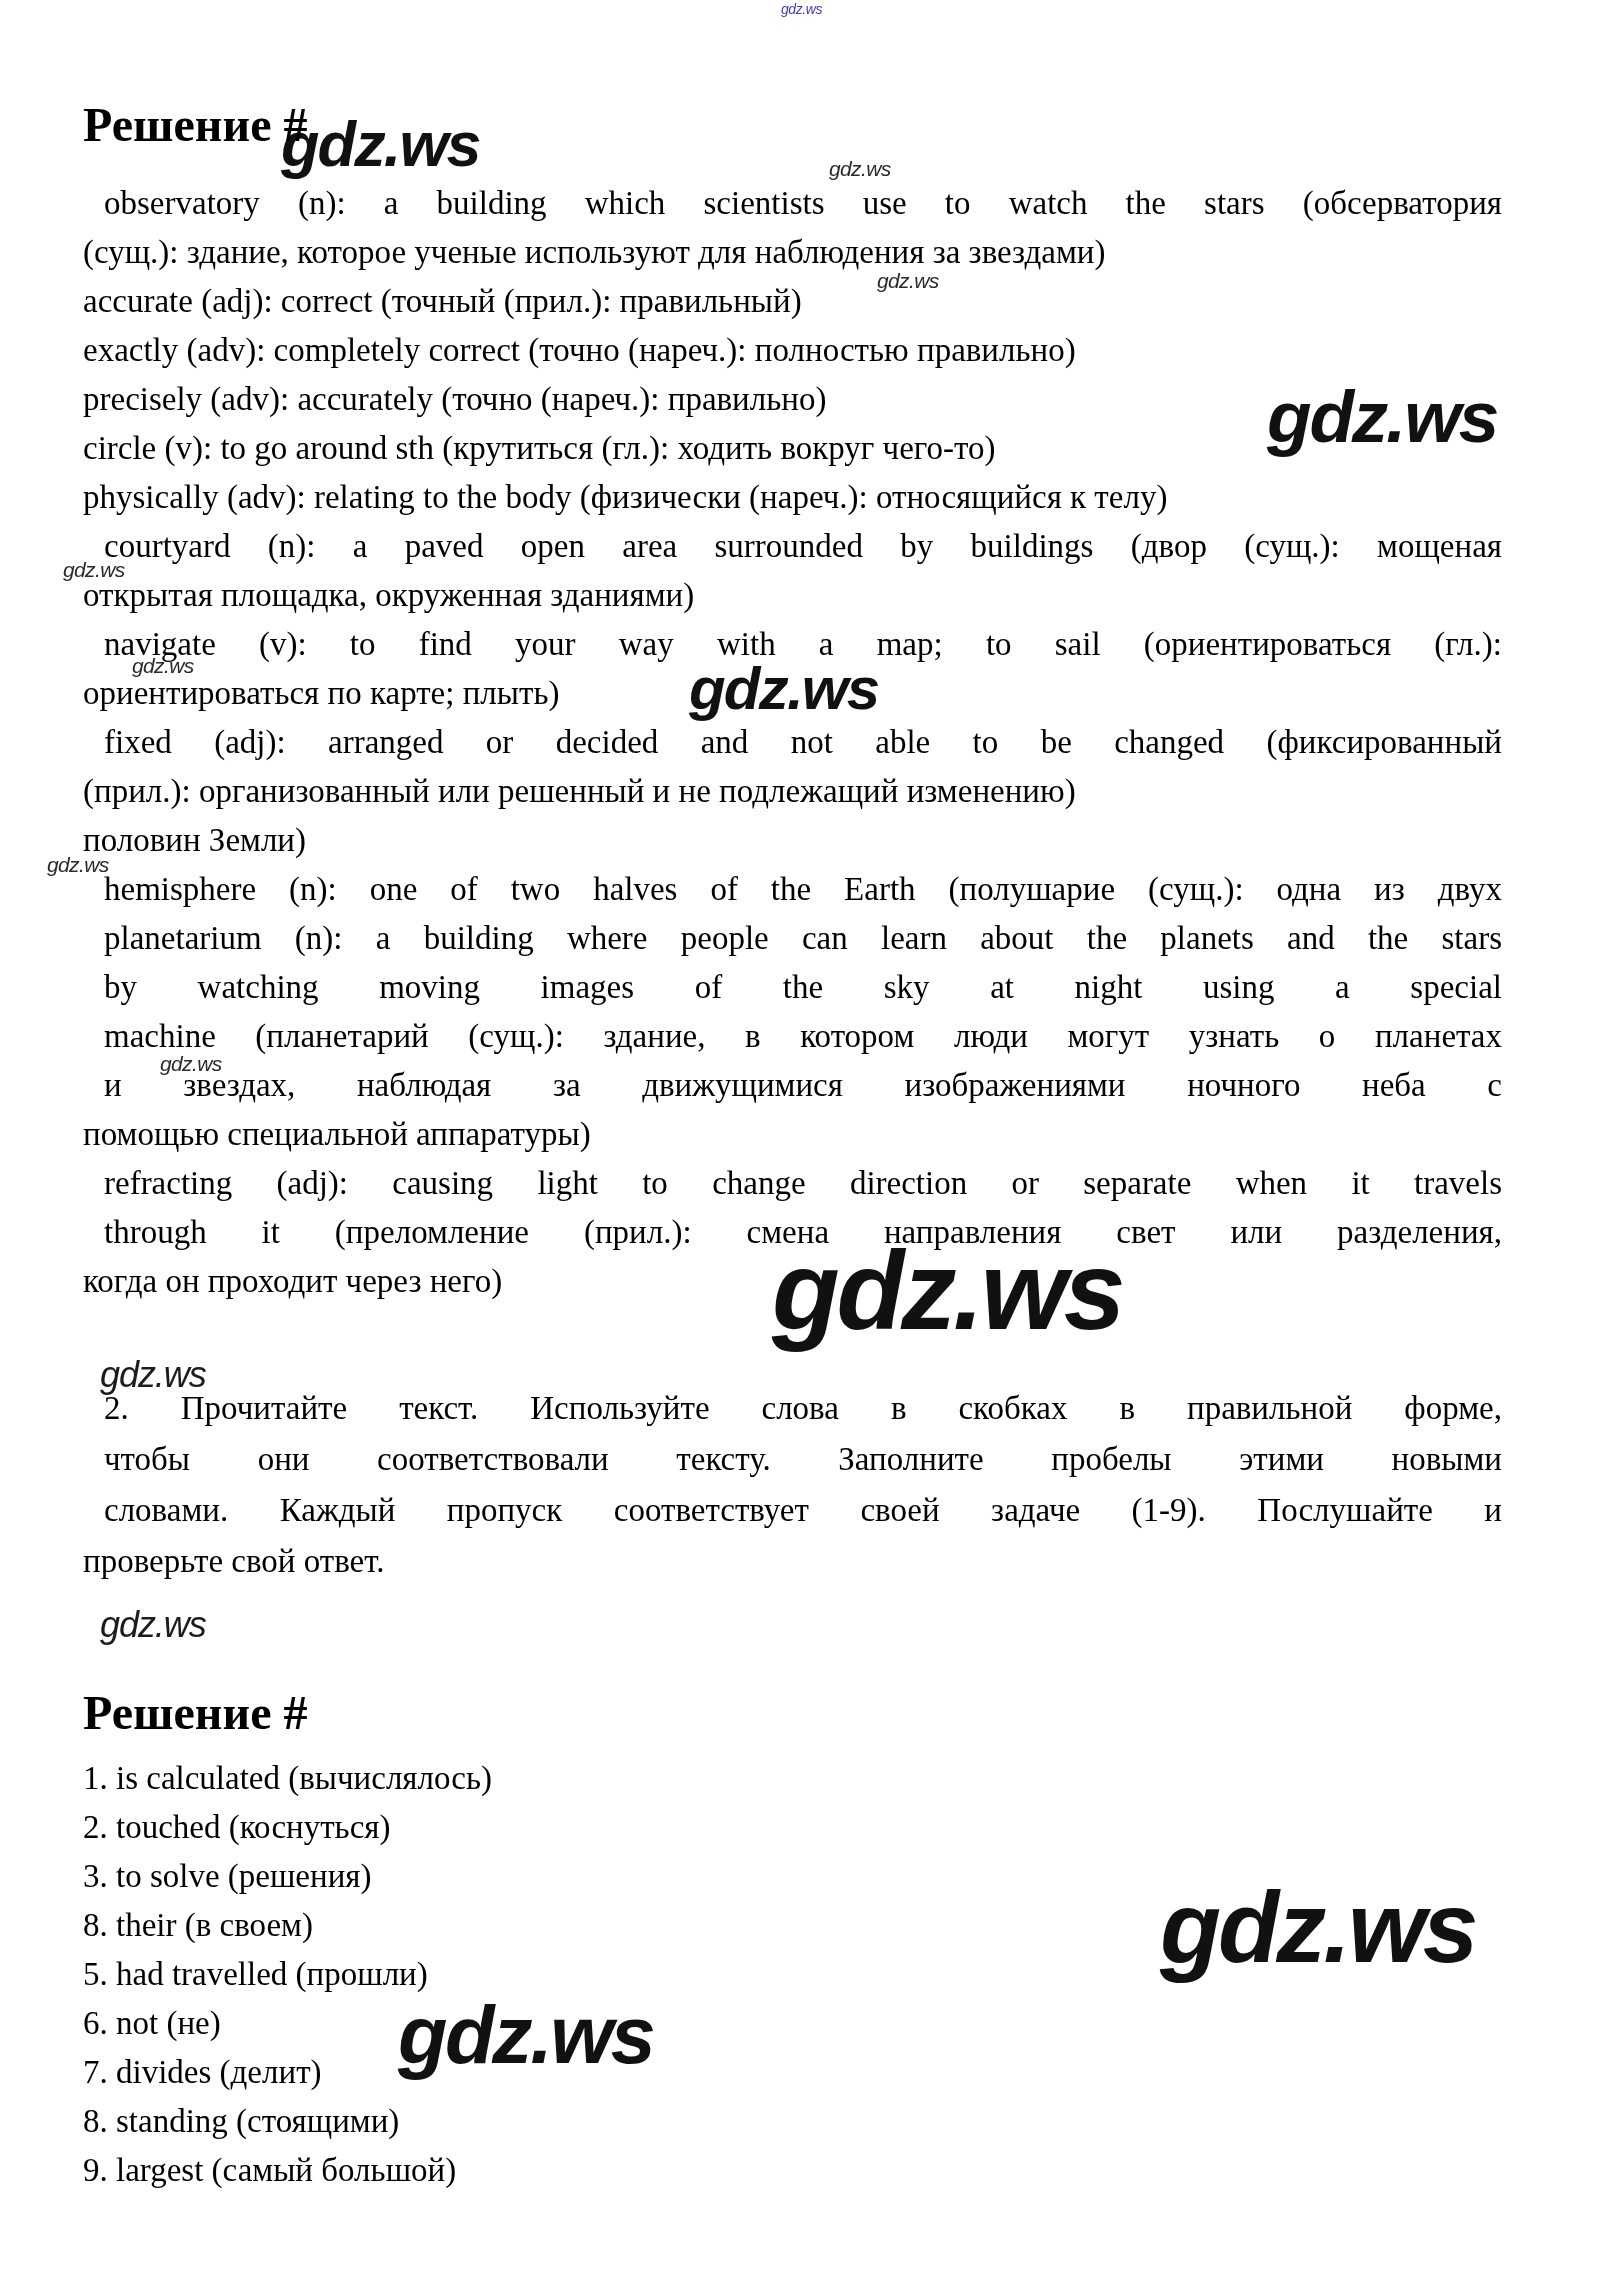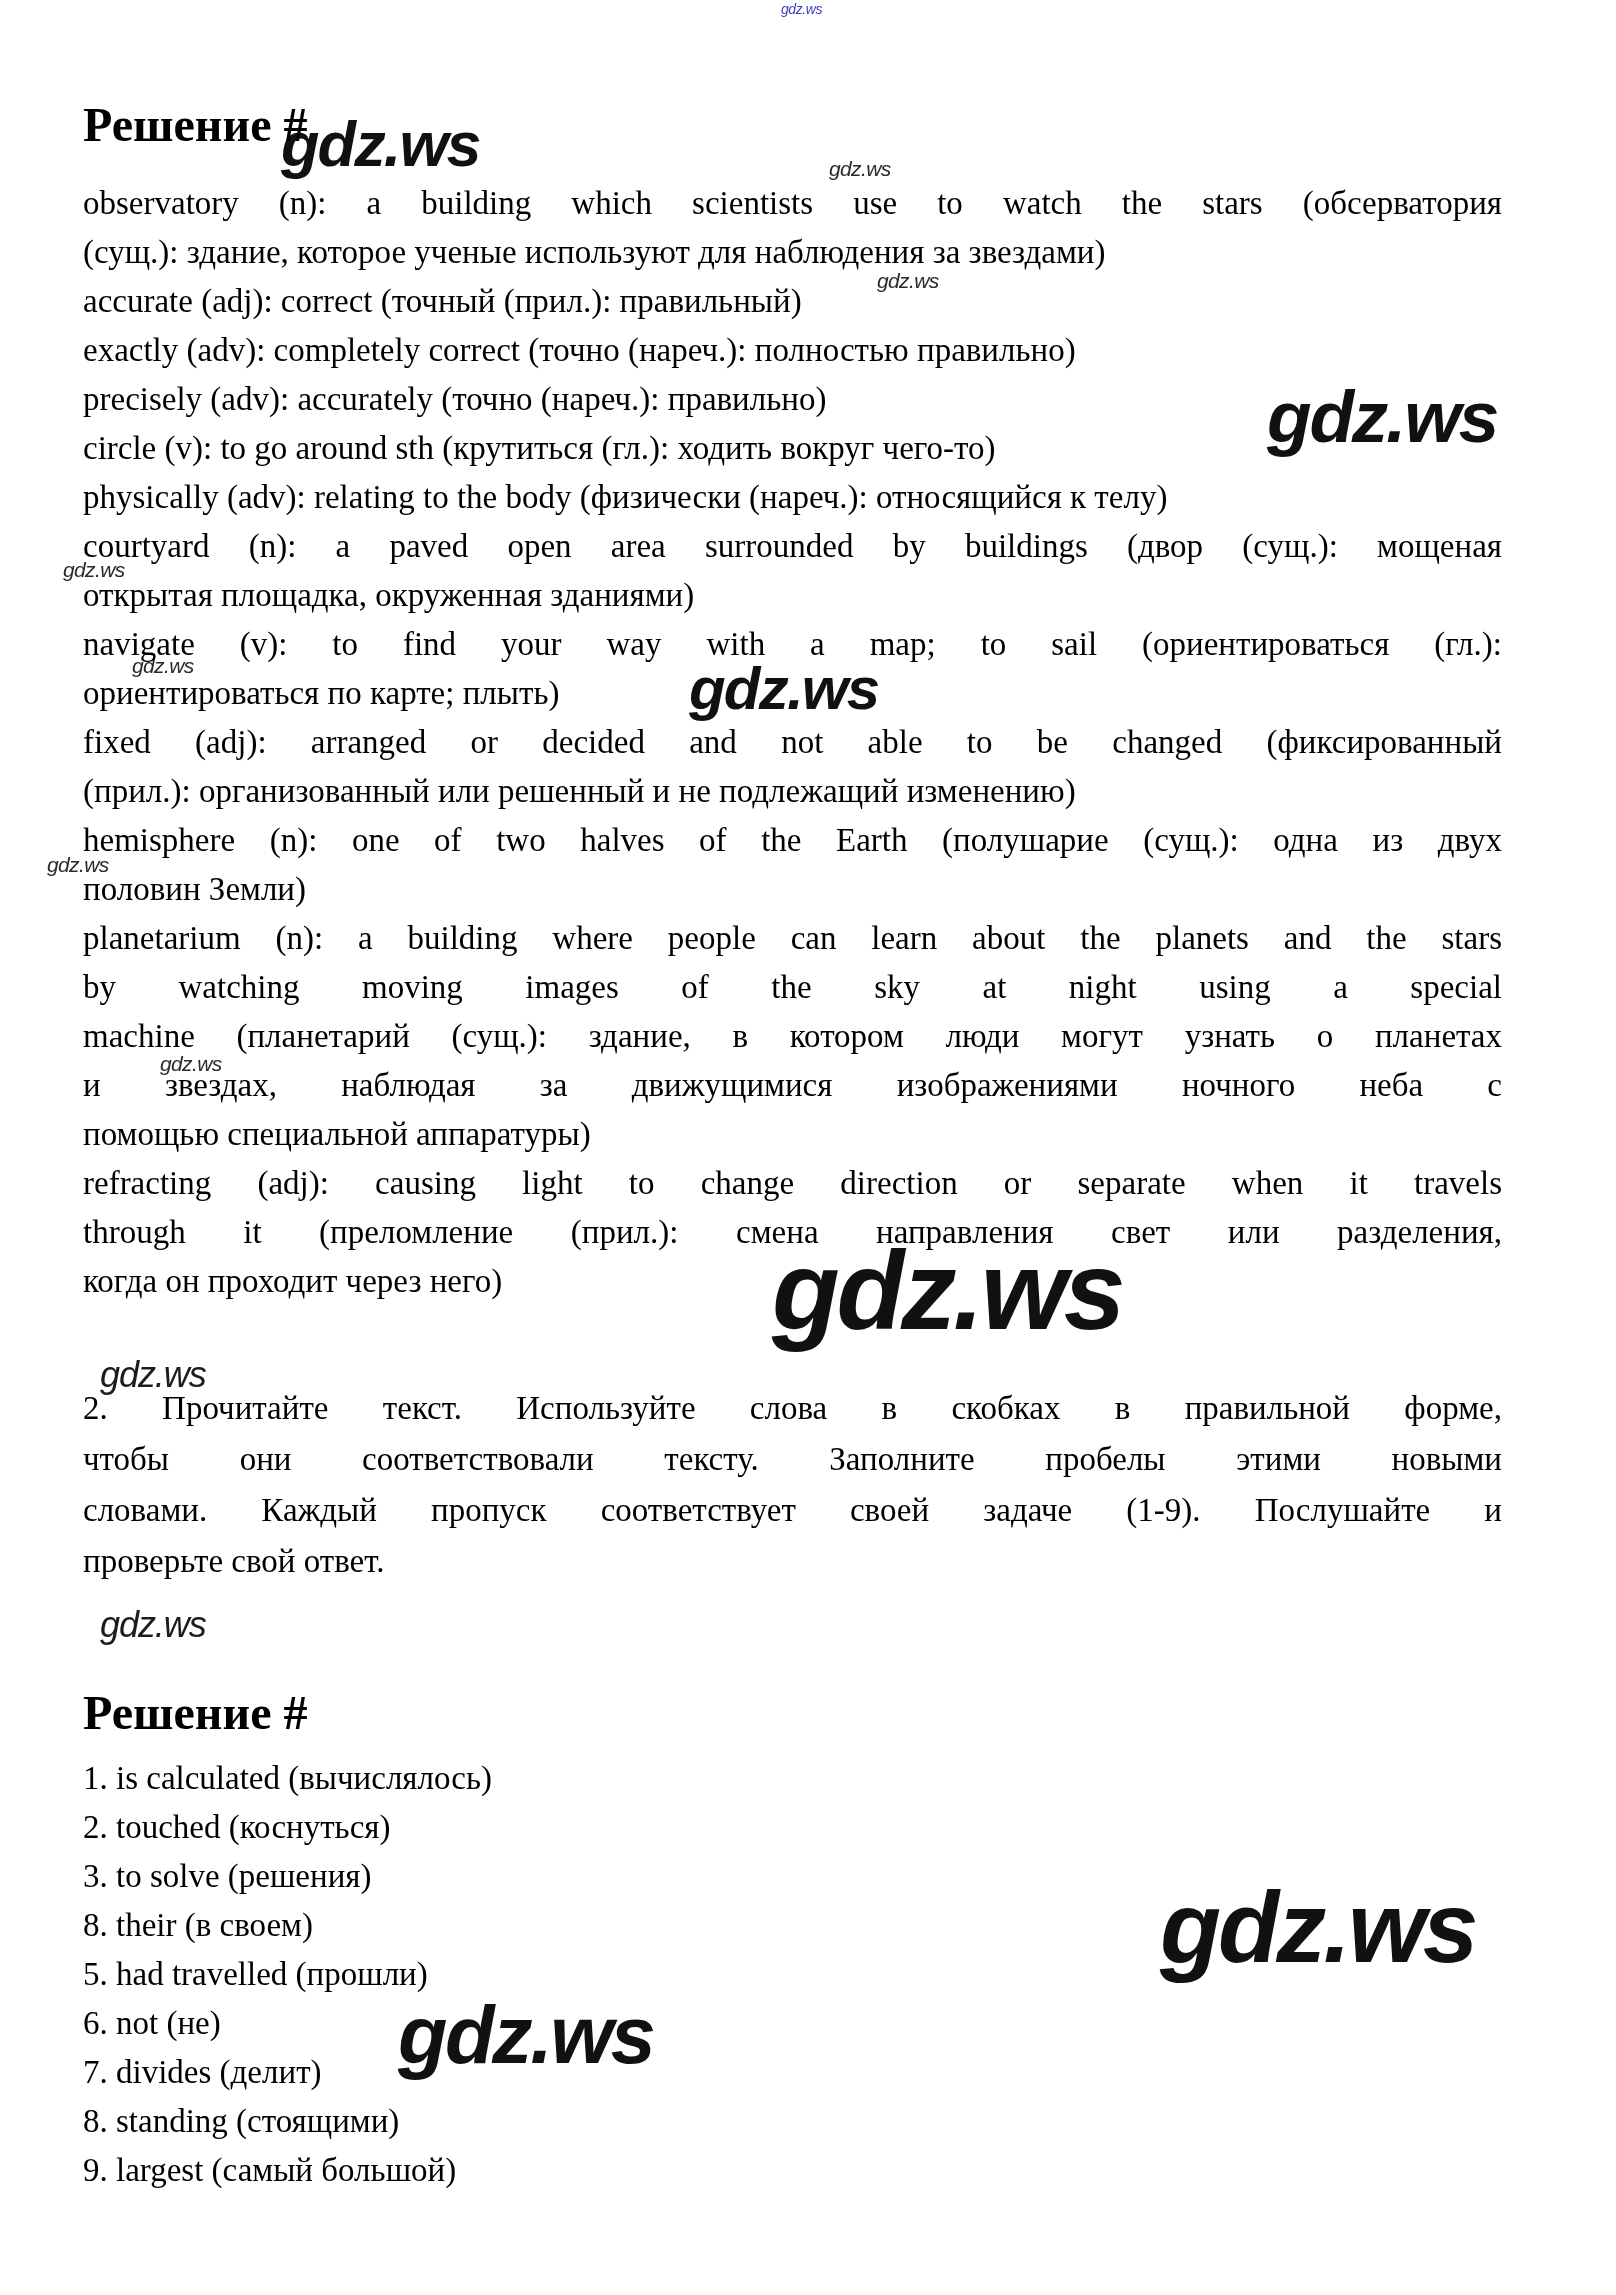--- a/index.html
+++ b/index.html
@@ -19,21 +19,21 @@
   #heading1{top:97px;}
   #heading2{top:1685px;}
   .textblock{
     position:absolute;left:83px;width:1419px;
     font-size:33px;line-height:49px;
   }
   #vocab{top:179px;}
   #task{top:1383px;line-height:51px;}
   #answers{top:1754px;line-height:49px;width:1163px;}
   .line{text-align:left;}
-  .line.j{text-align:justify;text-align-last:justify;}
+  .line.j{text-align:justify;text-align-last:justify;margin-left:21px;}
   
   .wm{
     position:absolute;
     font-family:"Liberation Sans","DejaVu Sans",sans-serif;
     line-height:1;letter-spacing:-0.03em;color:#111111;
     white-space:nowrap;pointer-events:none;font-style:italic;
   }
   .wm.big{font-weight:700;}
   .wm.small{font-size:21px;color:#2a2a2a;}
   .wm.medium{font-size:36px;color:#1c1c1c;}
@@ -83,22 +83,22 @@
       <div class="line">exactly (adv): completely correct (точно (нареч.): полностью правильно)</div>
       <div class="line">precisely (adv): accurately (точно (нареч.): правильно)</div>
       <div class="line">circle (v): to go around sth (крутиться (гл.): ходить вокруг чего-то)</div>
       <div class="line">physically (adv): relating to the body (физически (нареч.): относящийся к телу)</div>
       <div class="line j">courtyard (n): a paved open area surrounded by buildings (двор (сущ.): мощеная</div>
       <div class="line">открытая площадка, окруженная зданиями)</div>
       <div class="line j">navigate (v): to find your way with a map; to sail (ориентироваться (гл.):</div>
       <div class="line">ориентироваться по карте; плыть)</div>
       <div class="line j">fixed (adj): arranged or decided and not able to be changed (фиксированный</div>
       <div class="line">(прил.): организованный или решенный и не подлежащий изменению)</div>
+      <div class="line">половин Земли)</div>
       <div class="line j">hemisphere (n): one of two halves of the Earth (полушарие (сущ.): одна из двух</div>
-      <div class="line">половин Земли)</div>
       <div class="line j">planetarium (n): a building where people can learn about the planets and the stars</div>
       <div class="line j">by watching moving images of the sky at night using a special</div>
       <div class="line j">machine (планетарий (сущ.): здание, в котором люди могут узнать о планетах</div>
       <div class="line j">и звездах, наблюдая за движущимися изображениями ночного неба с</div>
       <div class="line">помощью специальной аппаратуры)</div>
       <div class="line j">refracting (adj): causing light to change direction or separate when it travels</div>
       <div class="line j">through it (преломление (прил.): смена направления свет или разделения,</div>
       <div class="line">когда он проходит через него)</div>
     </div>
 

